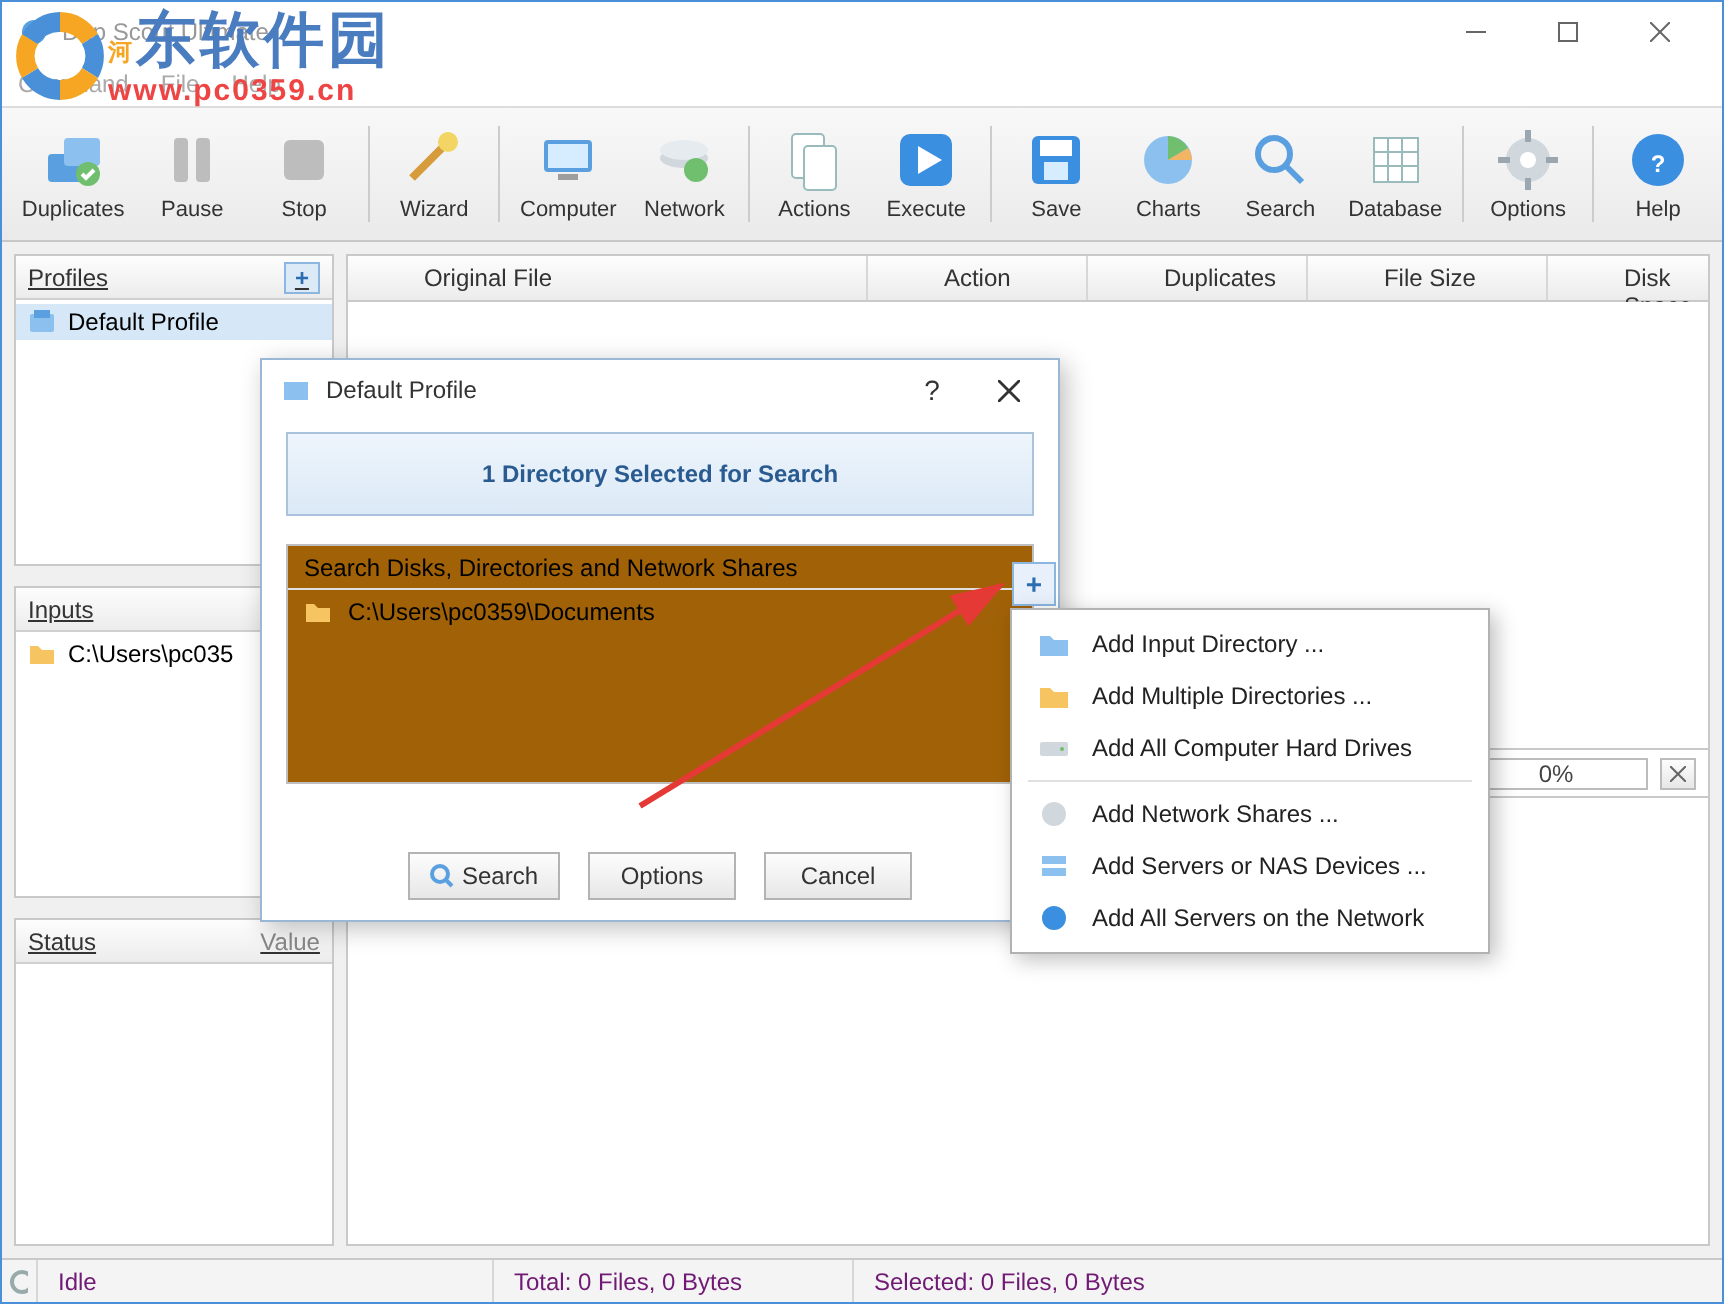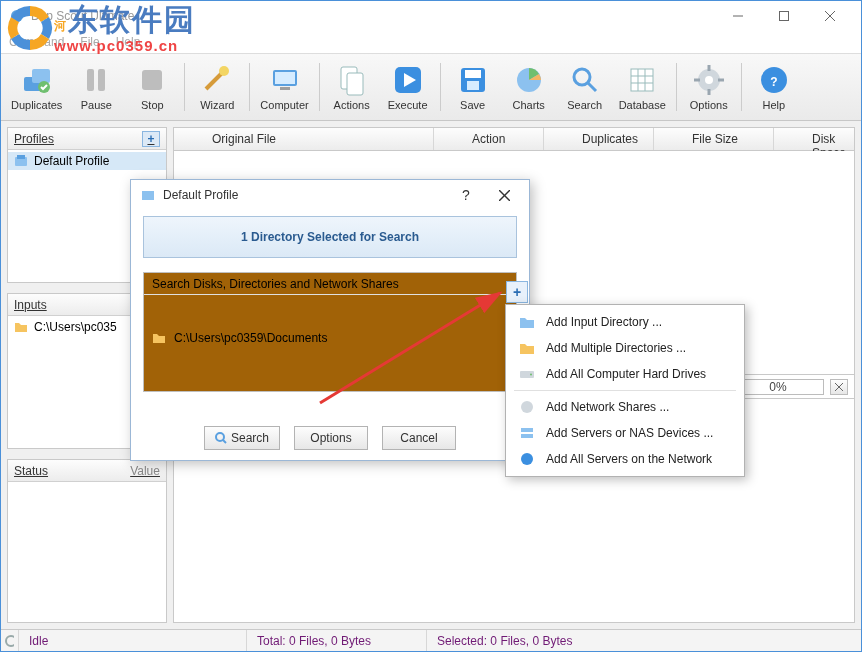--- a/index.html
+++ b/index.html
@@ -44,21 +44,21 @@
 .statusbar .cell { padding: 0 10px; border-right: 1px solid #d7d7d7; height: 100%; display: flex; align-items: center; color: #701a75; }
 
 
 .dialog { position: absolute; left: 130px; top: 179px; width: 400px; height: 282px; background: #fff; border: 1px solid #9bb7d6; box-shadow: 3px 3px 12px rgba(0,0,0,.25); display: flex; flex-direction: column; }
 .dialog-title { height: 30px; display: flex; align-items: center; padding: 0 10px; gap: 8px; }
 .dialog-title .t { flex: 1; color: #333; }
 .dialog-title .dbtn { width: 30px; display: flex; justify-content: center; color: #333; font-size: 14px; }
 .dialog-banner { margin: 6px 12px; height: 42px; border: 1px solid #a9c3dd; background: linear-gradient(#eef5fc,#dbe9f6); display: flex; align-items: center; justify-content: center; font-family: "Courier New", monospace; color: #2a5b90; font-weight: bold; font-size: 13px; }
 .dialog-list { margin: 8px 12px 0 12px; height: 120px; border: 1px solid #bfbfbf; background: #a16207; display: flex; flex-direction: column; }
 .dialog-list-head { height: 22px; border-bottom: 1px solid #e0e0e0; display: flex; align-items: center; padding: 0 8px; flex: 0 0 auto; }
-.dialog-list-row { display: flex; align-items: center; gap: 8px; padding: 4px 8px; margin-top: 32px; }
+.dialog-list-row { display: flex; align-items: center; gap: 8px; padding: 4px 8px; }
 .dialog-add { position: absolute; left: 506px; top: 281px; width: 22px; height: 22px; border: 1px solid #8ab6e0; background: #e8f1fb; display: flex; align-items: center; justify-content: center; color: #2a6db3; font-size: 14px; font-weight: bold; }
 .dialog-btns { margin-top: auto; height: 44px; display: flex; align-items: center; justify-content: center; gap: 14px; }
 .btn { min-width: 74px; height: 24px; border: 1px solid #b3b3b3; background: linear-gradient(#fdfdfd,#e7e7e7); display: flex; align-items: center; justify-content: center; gap: 4px; padding: 0 10px; color: #333; }
 
 
 .ctxmenu { position: absolute; left: 505px; top: 304px; width: 240px; background: #fff; border: 1px solid #b2b2b2; box-shadow: 3px 3px 10px rgba(0,0,0,.25); padding: 4px 0; }
 .ctxitem { height: 26px; display: flex; align-items: center; gap: 10px; padding: 0 12px; color: #222; }
 .ctxsep { height: 1px; background: #e0e0e0; margin: 3px 8px; }
 .cicon { width: 18px; height: 18px; display: flex; align-items: center; justify-content: center; }
 
@@ -155,20 +155,30 @@
     <div class="tsep"></div>
     <div class="toolbtn">
         <span class="ticon">
           <svg width="34" height="34">
             <rect x="5" y="7" width="24" height="16" rx="2" fill="#5aa0e0"></rect>
             <rect x="7" y="9" width="20" height="12" fill="#d6ecff"></rect>
             <rect x="12" y="24" width="10" height="3" fill="#9e9e9e"></rect>
           </svg>
         </span>
         <span class="tlabel">Computer</span>
+      </div>
+    <div class="toolbtn">
+        <span class="ticon">
+          <svg width="34" height="34">
+            <ellipse cx="17" cy="16" rx="12" ry="5" fill="#d0d7dd"></ellipse>
+            <ellipse cx="17" cy="12" rx="12" ry="5" fill="#e6ebef"></ellipse>
+            <circle cx="23" cy="22" r="6" fill="#6fbf6f"></circle>
+          </svg>
+        </span>
+        <span class="tlabel">Network</span>
       </div>
     <div class="tsep"></div>
     <div class="toolbtn">
         <span class="ticon">
           <svg width="34" height="34">
             <rect x="6" y="4" width="16" height="22" rx="2" fill="#fff" stroke="#9bb"></rect>
             <rect x="12" y="10" width="16" height="22" rx="2" fill="#fff" stroke="#9bb"></rect>
           </svg>
         </span>
         <span class="tlabel">Actions</span>

